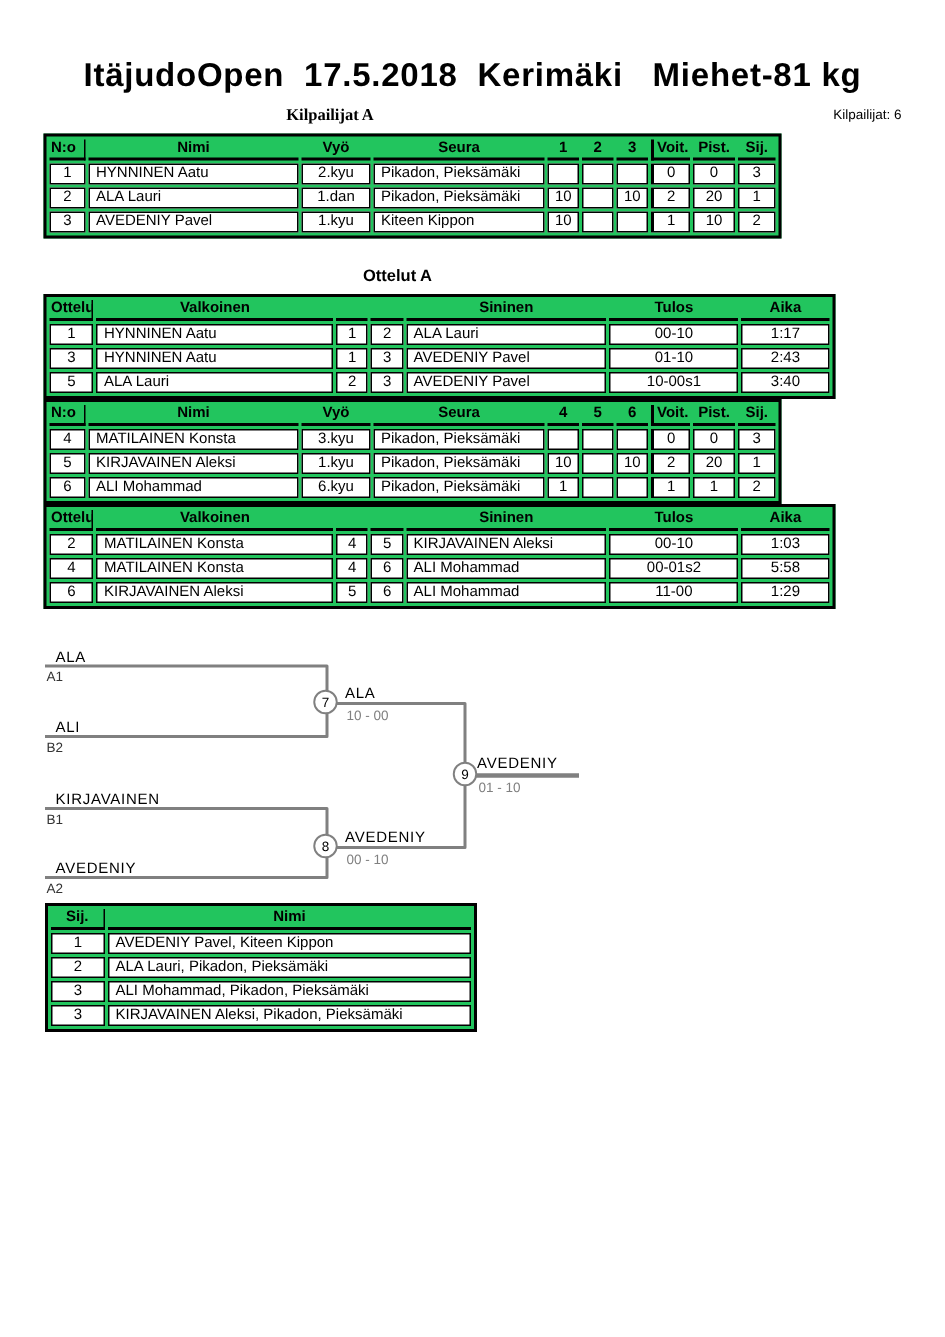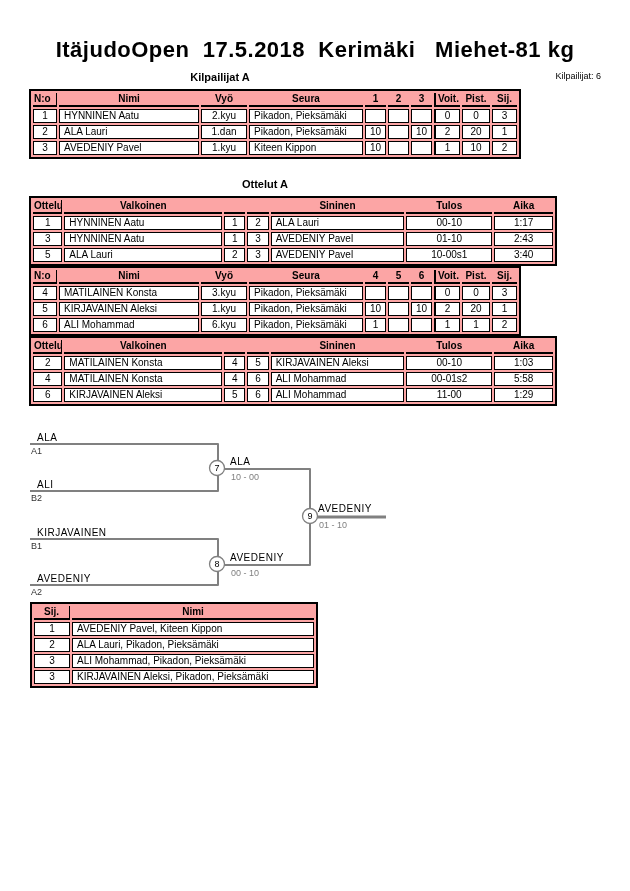--- a/index.html
+++ b/index.html
@@ -6,27 +6,27 @@
   .page{
     position:relative;width:630px;height:891px;background:#ffffff;color:#000;
     font-family:"Liberation Sans",sans-serif;overflow:hidden;border-radius:13px;
   }
   .main-title{
     padding-top:37px;margin:0;text-align:center;font-size:22px;font-weight:bold;
     white-space:pre;letter-spacing:0.5px;
   }
   .competitors-note{position:absolute;top:71px;right:29px;font-size:9px;}
   .sec-title{font-weight:bold;font-size:11px;text-align:center;line-height:12px;}
-  .t-pool-title{width:380px;margin:8px 0 6px 30px;}
+  .t-pool-title{width:380px;margin:8px 0 6px 30px;font-family:Liberation Serif, serif;}
   .t-match-title{width:470px;margin:19px 0 6px 30px;}
   .t-res-title{width:288px;margin:0 0 6px 30px;}
 
   table{
     border-collapse:separate;border-spacing:2px;border:2px solid #000;
-    table-layout:fixed;background:#fca5a5;margin-left:29px;
+    table-layout:fixed;background:#22c55e;margin-left:29px;
   }
   .t-pool{width:492px;}
   .t-match{width:528px;}
   .t-res{width:288px;margin-left:30px;}
   th,td{
     font-size:10px;height:12px;line-height:12px;padding:0 2px;
     overflow:hidden;white-space:nowrap;
   }
   th{border:none;border-bottom:2px solid #000;font-weight:bold;text-align:center;}
   td{border:1px solid #000;background:#fff;text-align:center;}

